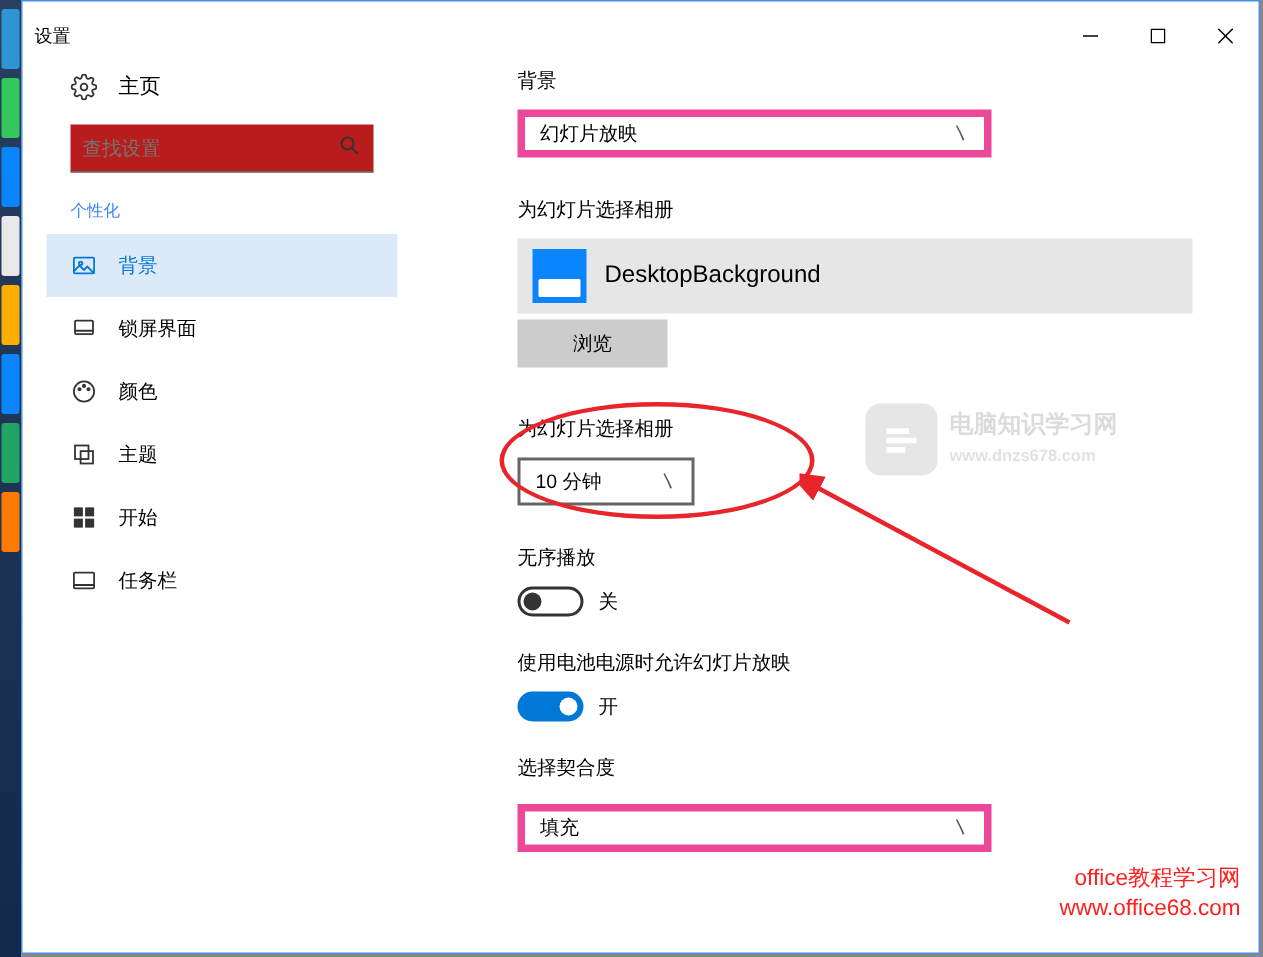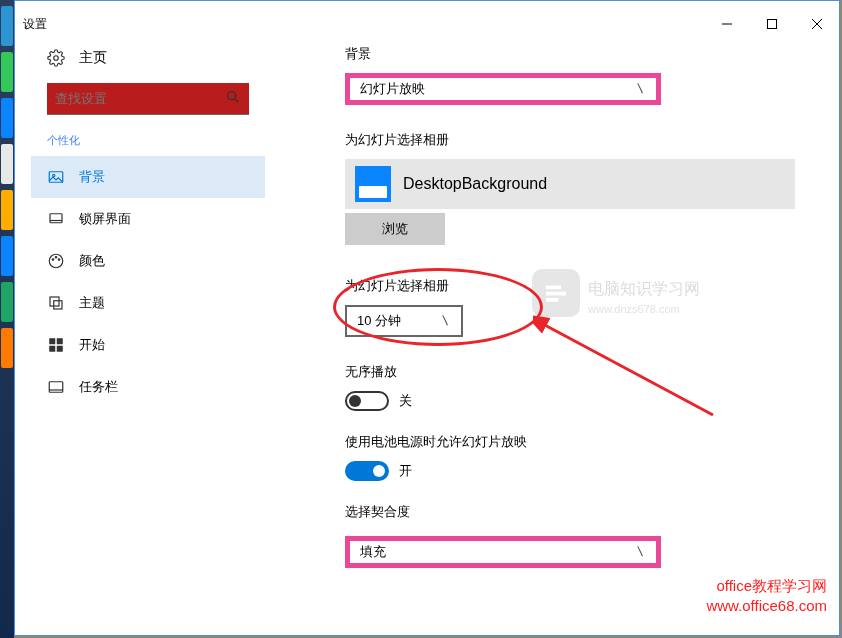--- a/index.html
+++ b/index.html
@@ -41,21 +41,21 @@
 
 .toggle-row { display: flex; align-items: center; gap: 10px; margin: 6px 0 22px 0; font-size: 13px; }
 .toggle { width: 44px; height: 20px; border: 2px solid #333; border-radius: 20px; position: relative; cursor:pointer; }
 .toggle .knob { position: absolute; width: 12px; height: 12px; background: #333; border-radius: 50%; top: 2px; left: 2px; }
 .toggle.on { background: #0078d7; border-color: #0078d7; }
 .toggle.on .knob { background: #fff; left: auto; right: 2px; }
 
 .red-ellipse { position: absolute; border: 3px solid #e8252a; border-radius: 50%; width: 210px; height: 78px; left: 318px; top: 267px; pointer-events:none; }
 .red-arrow { position:absolute; left:518px; top:314px; pointer-events:none; }
 
-.watermark { position: absolute; left: 517px; top: 268px; display: flex; align-items: flex-end; gap: 8px; opacity: 0.35; pointer-events:none; }
+.watermark { position: absolute; left: 562px; top: 268px; display: flex; align-items: center; gap: 8px; opacity: 0.35; pointer-events:none;font-weight:bold; }
 .wm-icon { width: 48px; height: 48px; background: #b8b8b8; border-radius: 10px; display:flex; align-items:center; justify-content:center; }
 .wm-text { color: #9a9a9a; font-size: 16px; line-height: 1.2; }
 .wm-text small { font-size: 11px; color:#aaa; }
 
 .office-wm { position: absolute; right: 12px; bottom: 20px; color: #ff1e1e; font-size: 15px; text-align: right; line-height: 1.3; pointer-events:none; }
 </style>
 </head>
 <body>
 
 <div class="taskbar-strip">

